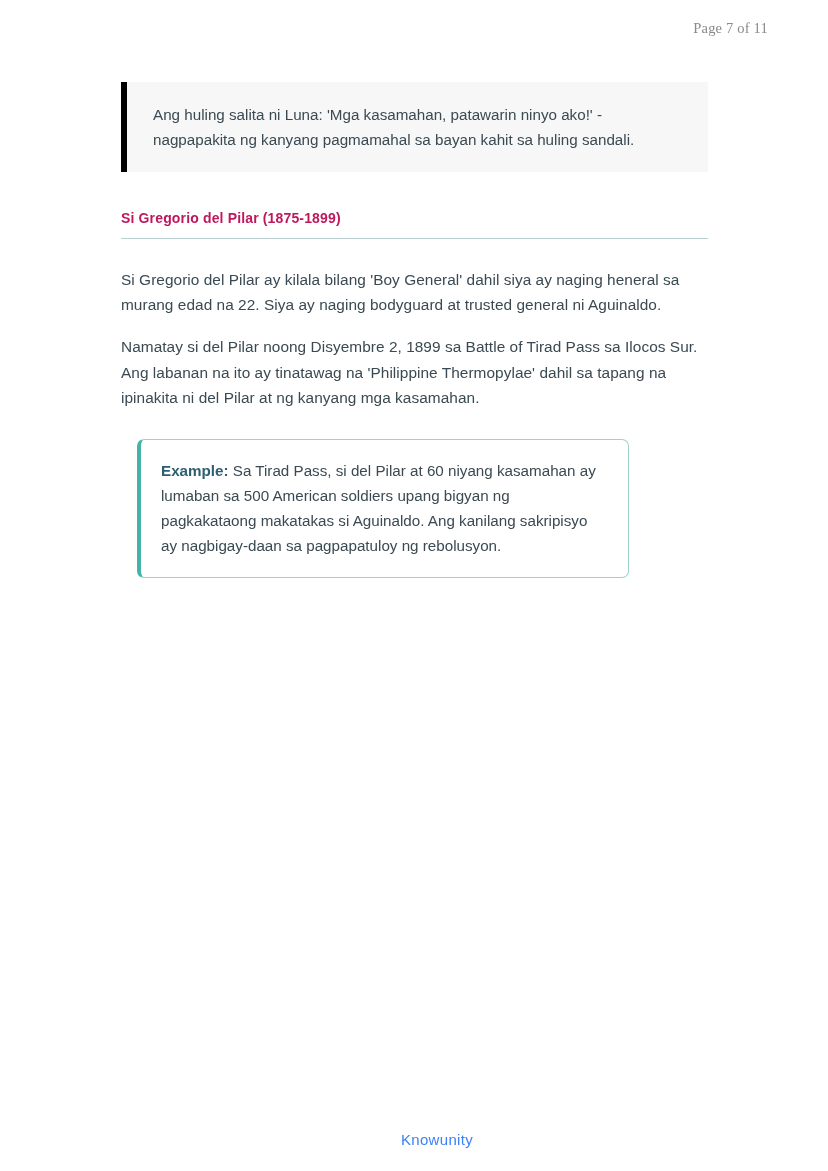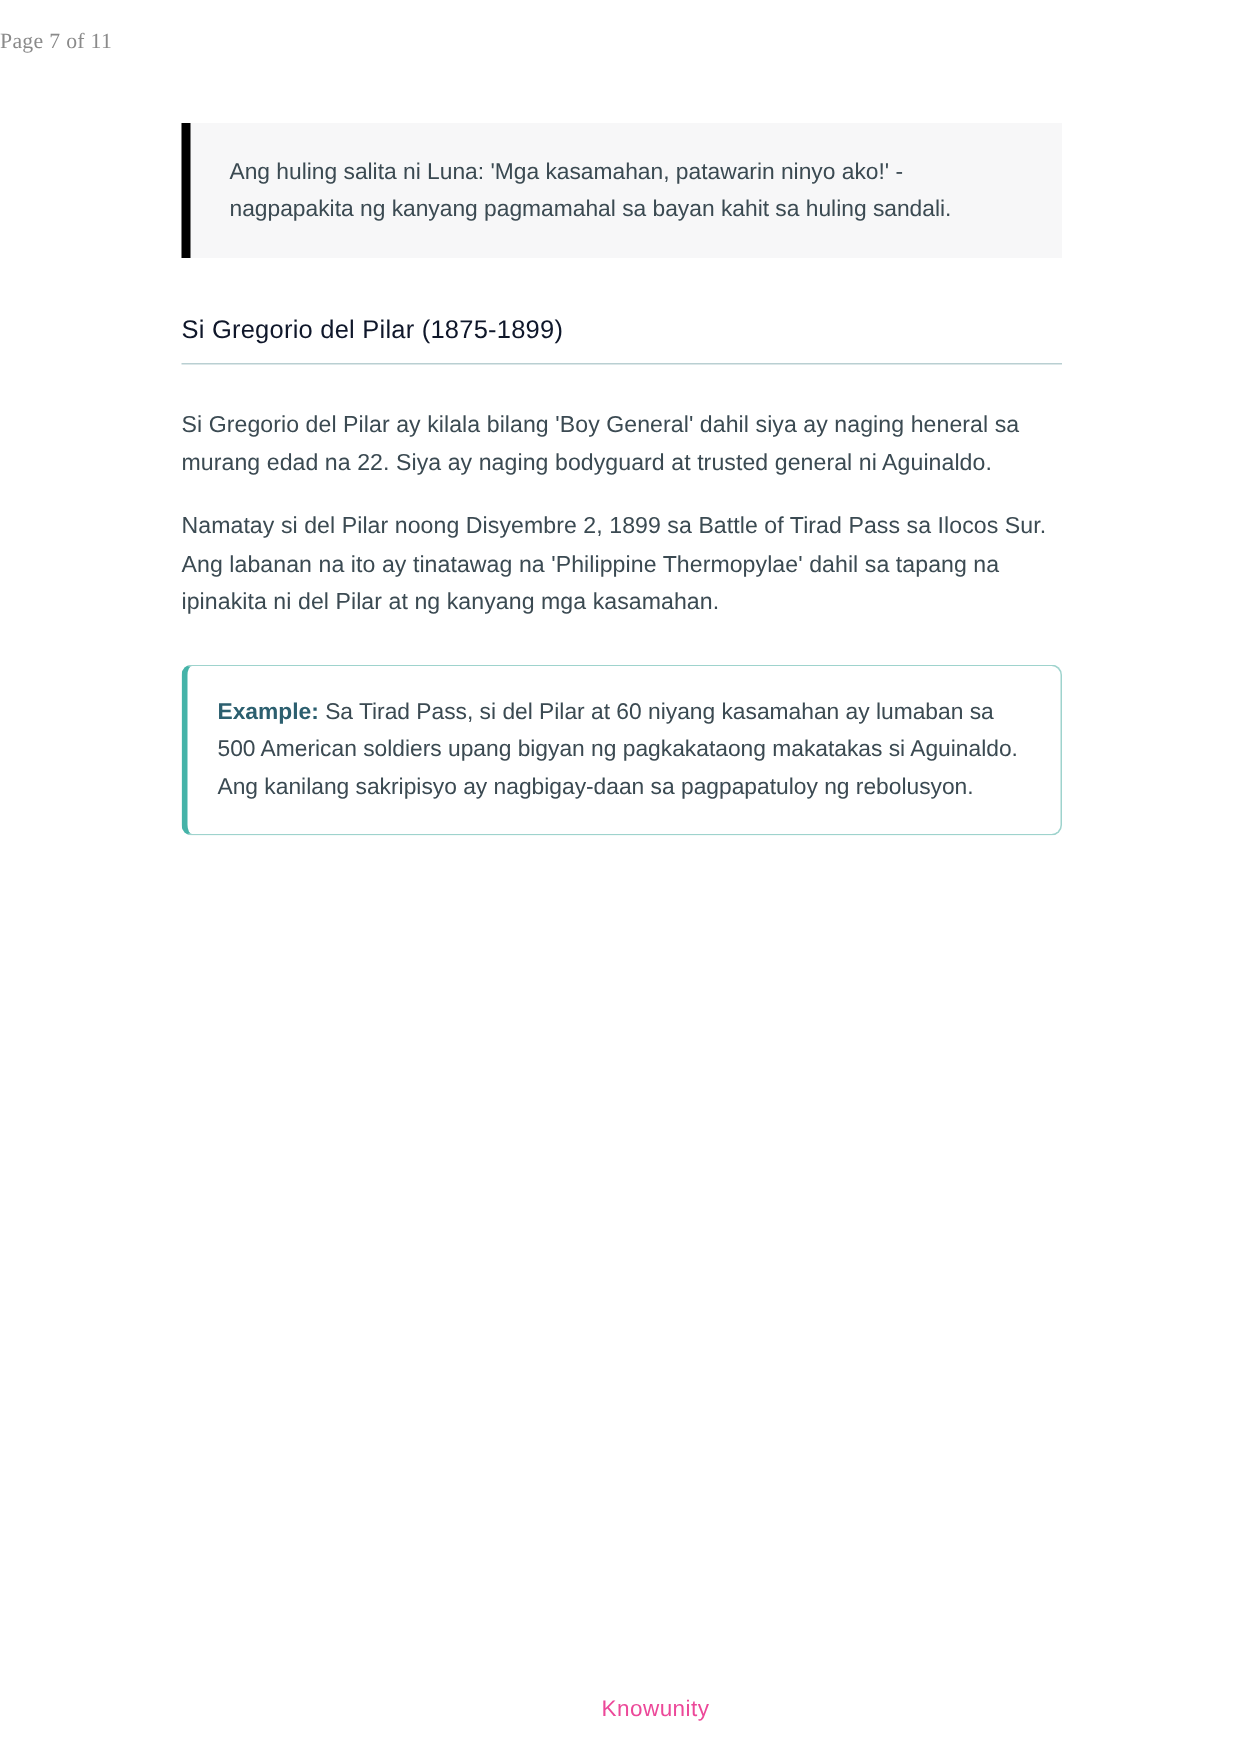--- a/index.html
+++ b/index.html
@@ -24,21 +24,21 @@
     display: flex;
     flex-direction: column;
   }
 
   
   .page-header {
     height: 56px;
     flex: 0 0 auto;
     display: flex;
     align-items: flex-start;
-    justify-content: flex-start;
+    justify-content: flex-end;
     padding: 20px 60px 0 0;
     box-sizing: border-box;
   }
   .page-number {
     font-family: "Liberation Serif", serif;
     font-size: 14.5px;
     color: #8a8a8a;
     letter-spacing: 0.2px;
     white-space: nowrap;
   }
@@ -78,43 +78,44 @@
     line-height: 25px;
     color: #3b4a52;
     margin: 0;
   }
 
   
   .section-heading-wrap {
     margin-top: 38px;
   }
   .section-heading {
-    font-size: 17px;
-    font-weight: normal;
-    color: #0f172a;
+    font-size: 14px;
+    font-weight: bold;
+    color: #be185d;
     margin: 0 0 12px 0;
     letter-spacing: 0.15px;
   }
   .heading-rule {
     height: 1px;
     background: #b9cfd2;
     width: 587px;
     margin-bottom: 28px;
   }
 
   
   .example-box {
     margin-top: 29px;
-    width: 587px;
+    width: 492px;
     box-sizing: border-box;
     background: #ffffff;
     border: 1px solid #9ed3cd;
     border-left: 4px solid #45b3a8;
     border-radius: 7px;
     padding: 18px 22px 19px 20px;
+    margin-left: 16px;
   }
   .example-text {
     font-size: 15.2px;
     line-height: 25px;
     color: #3b4a52;
     margin: 0;
   }
   .example-label {
     font-weight: bold;
     color: #2c5f6f;
@@ -126,21 +127,21 @@
   }
   .page-footer {
     flex: 0 0 auto;
     height: 64px;
     display: flex;
     align-items: center;
     justify-content: center;
   }
   .brand {
     font-size: 15px;
-    color: #ec4899;
+    color: #3b82f6;
     letter-spacing: 0.3px;
     margin-left: 46px;
   }
 </style>
 </head>
 <body>
 
 <div class="page">
 
   <div class="page-header">

